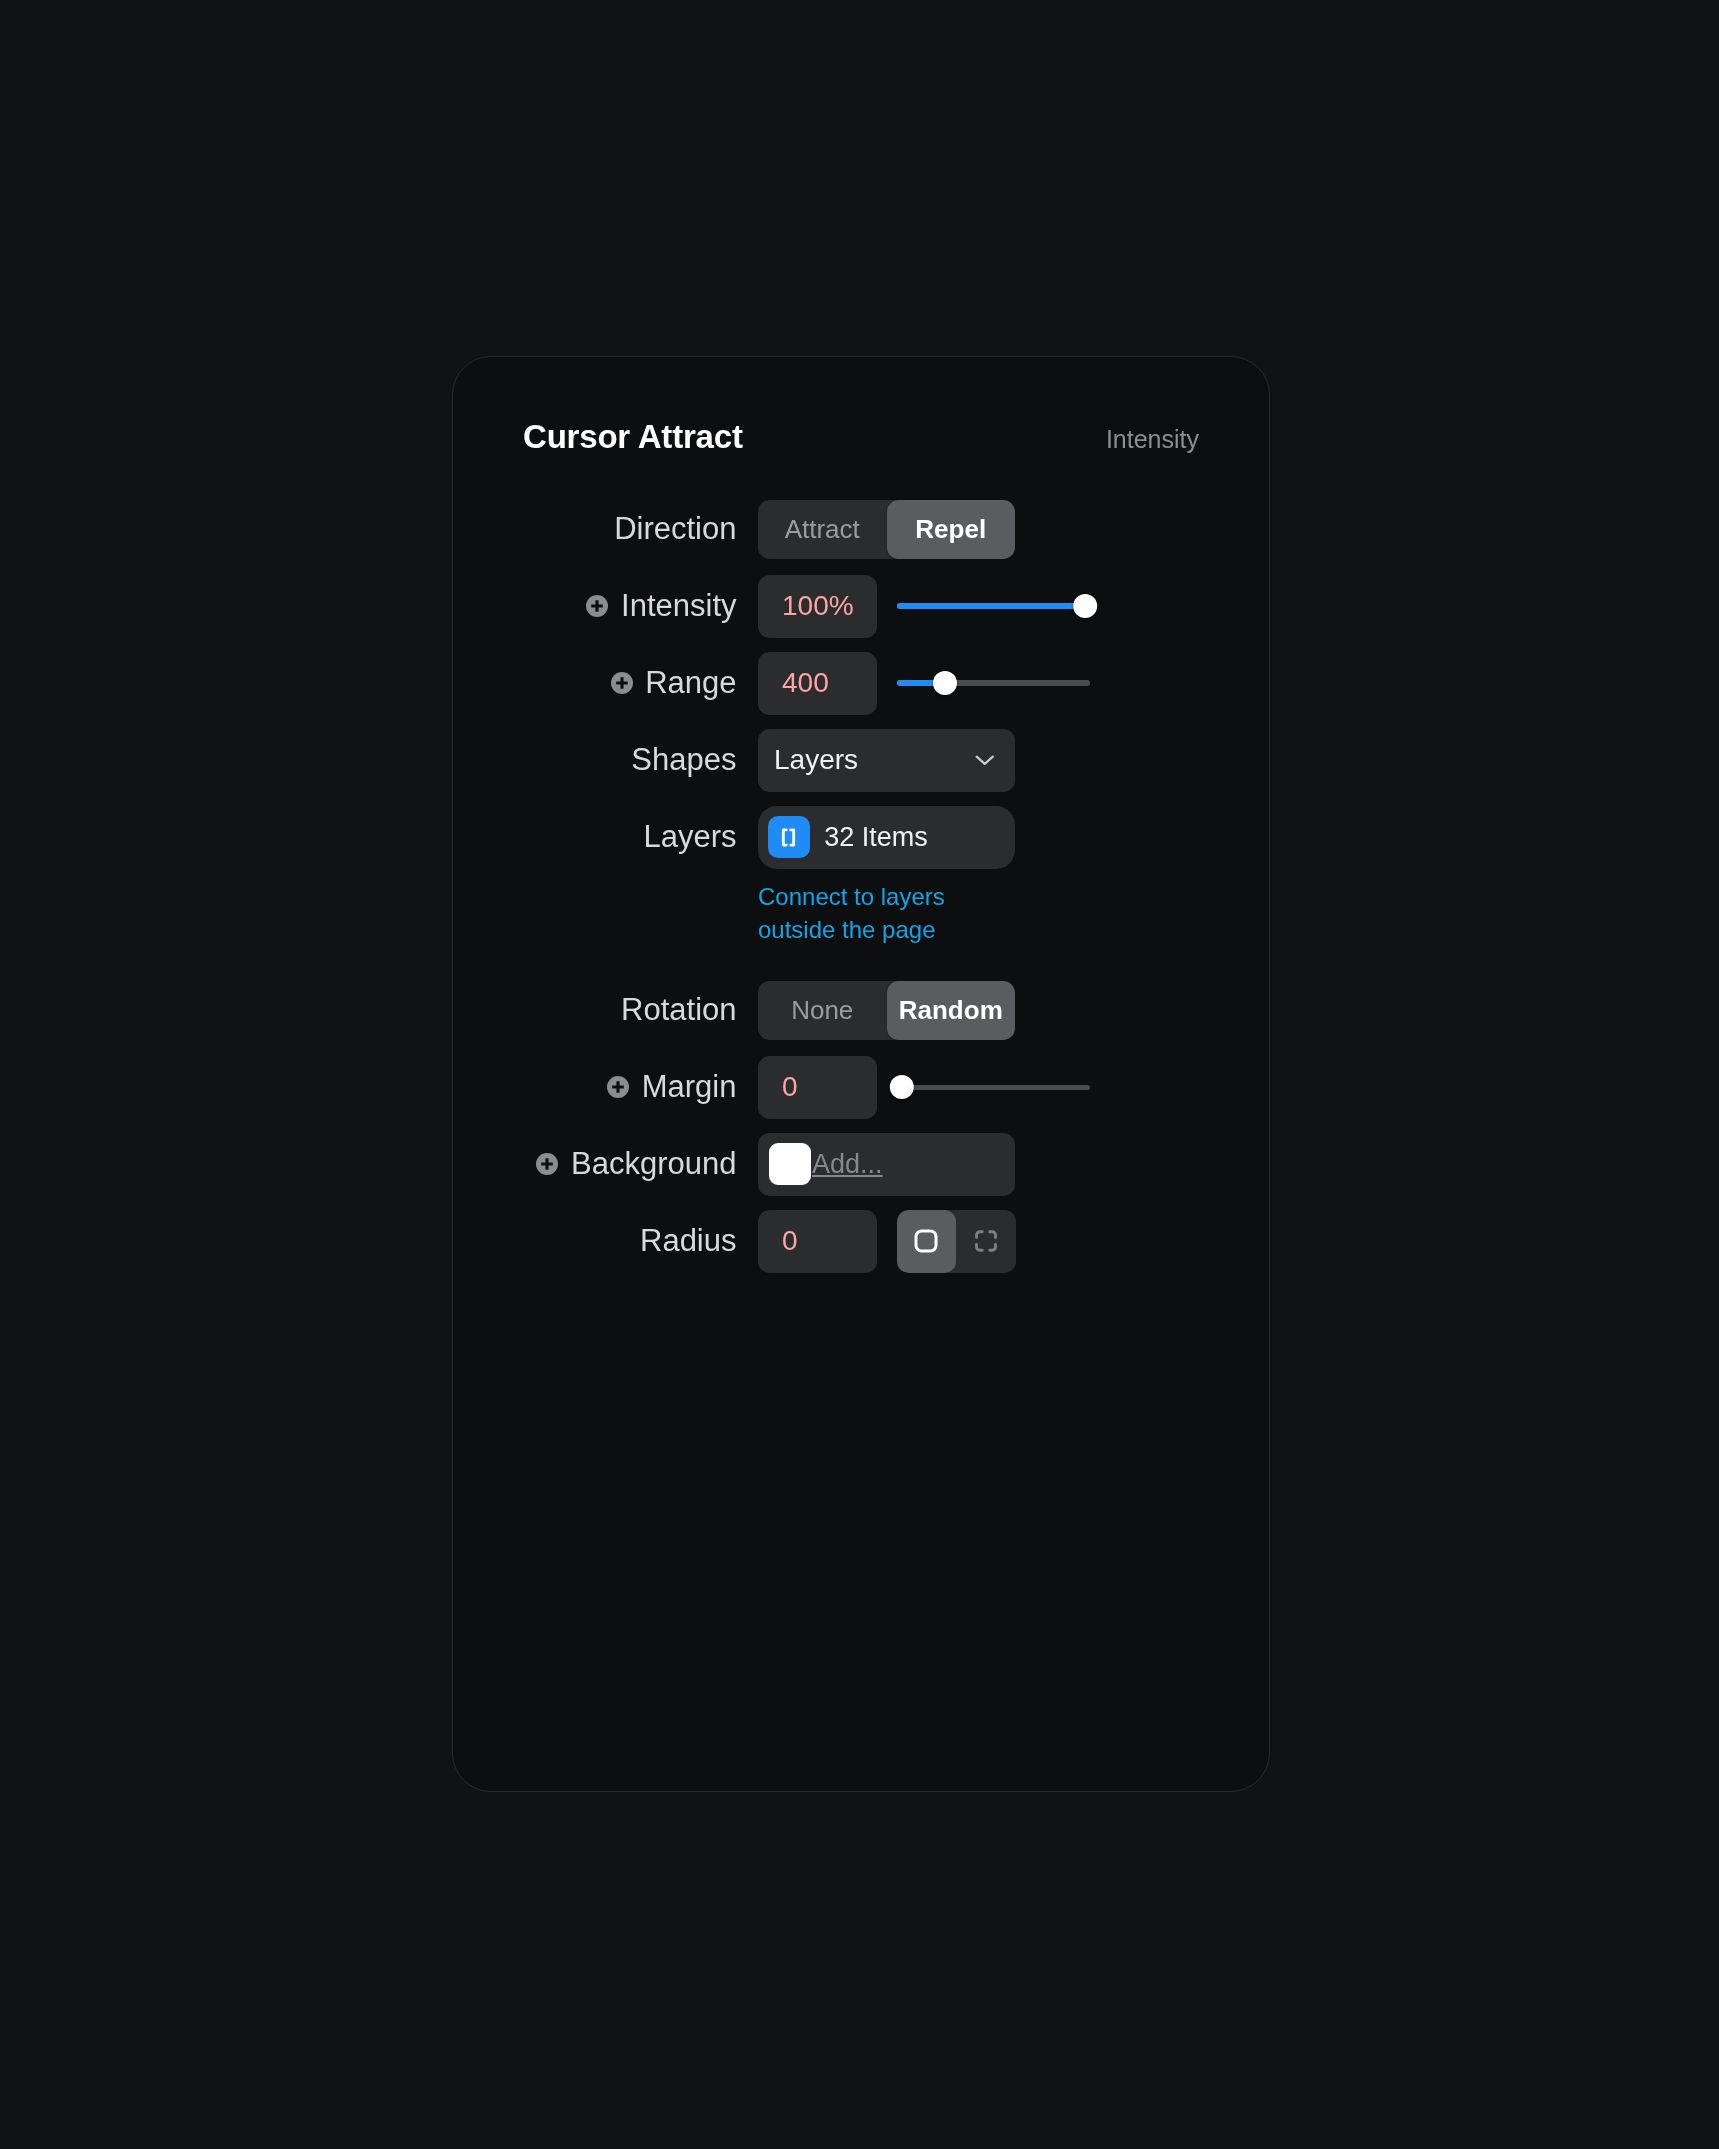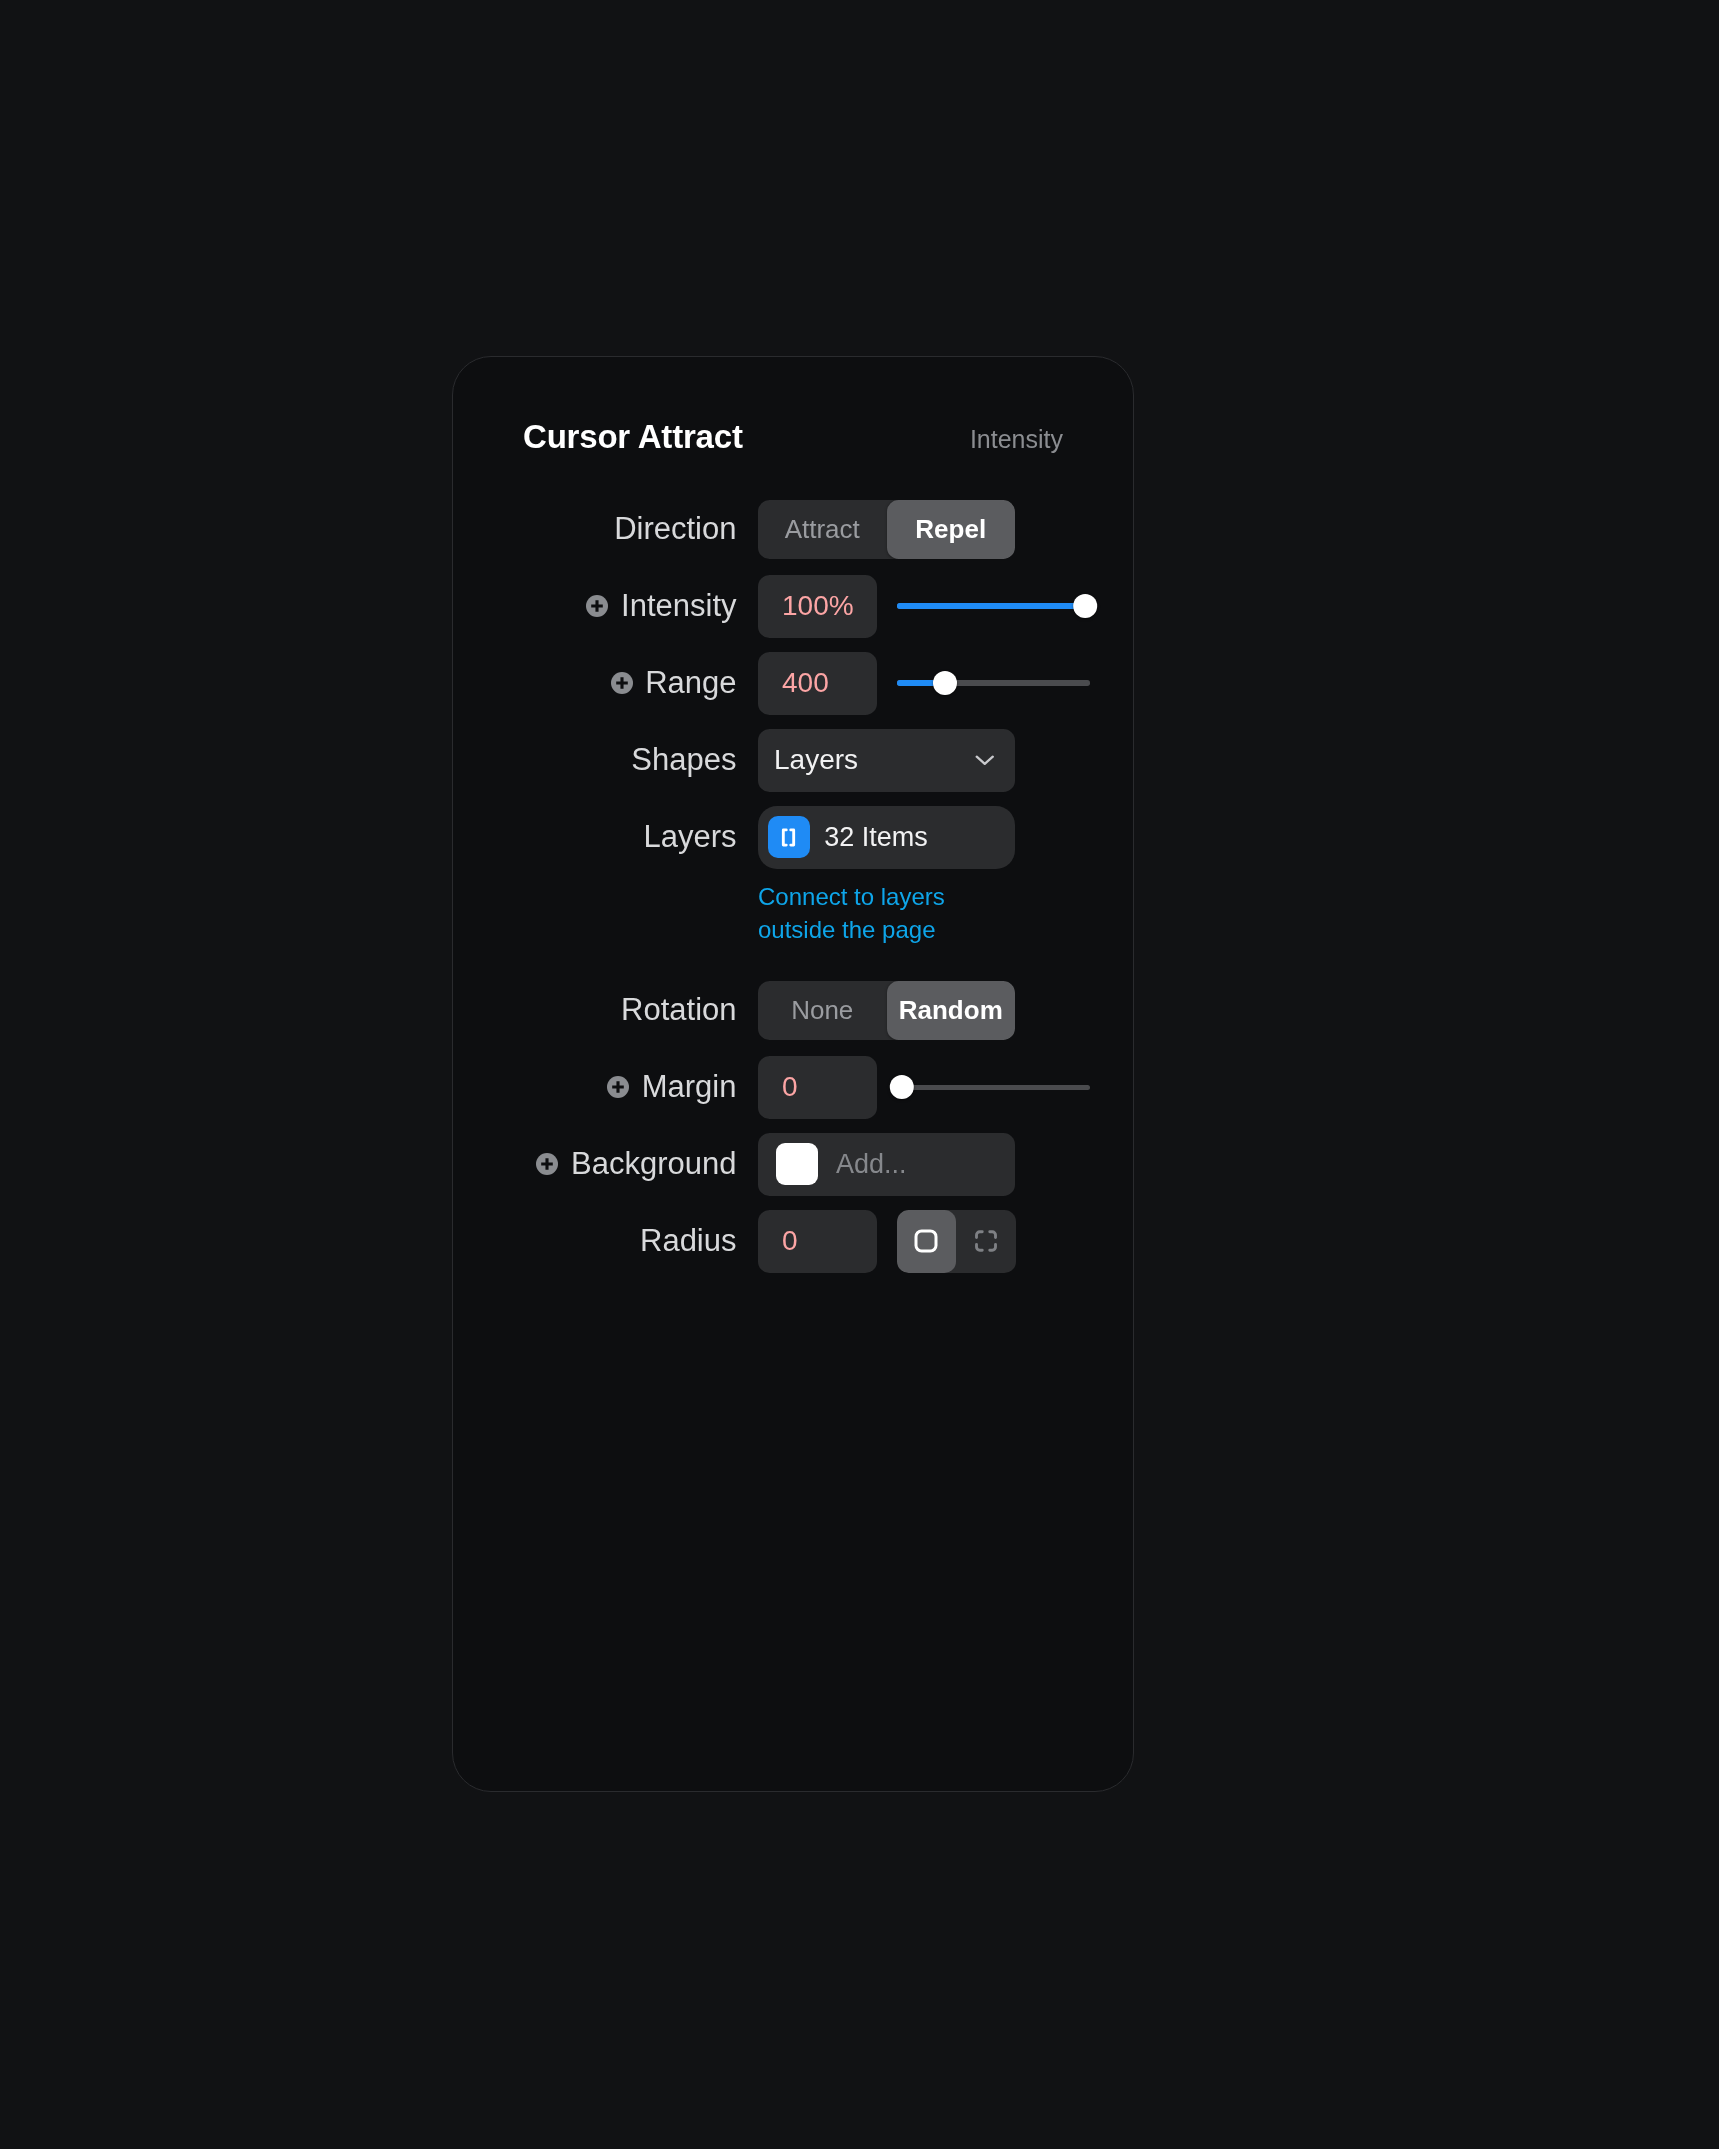--- a/index.html
+++ b/index.html
@@ -15,21 +15,21 @@
     width: 1720px;
     height: 2149px;
     background: #111214;
   }
 
   
   .panel {
     position: absolute;
     left: 452px;
     top: 356px;
-    width: 682px;
+    width: 818px;
     height: 1436px;
     background: #0d0e10;
     border: 0.9px solid #2a2b2e;
     border-radius: 39px;
   }
 
   .panel-inner {
     position: absolute;
     left: 0; top: 0; right: 0; bottom: 0;
     padding: 61px 70px 0 70px;
@@ -211,24 +211,25 @@
   }
 
   
   .bg-picker {
     width: 257px;
     height: 63px;
     background: #2b2c2e;
     border-radius: 11.6px;
     display: flex;
     align-items: center;
-    gap: 18px;
-    padding-left: 18px;
+    gap: 1px;
+    padding-left: 11px;
     font-size: 27px;
     color: #86888c;
+    text-decoration: underline;
   }
   .swatch {
     width: 42px;
     height: 42px;
     flex: 0 0 42px;
     background: #ffffff;
     border-radius: 9px;
   }
 
   

